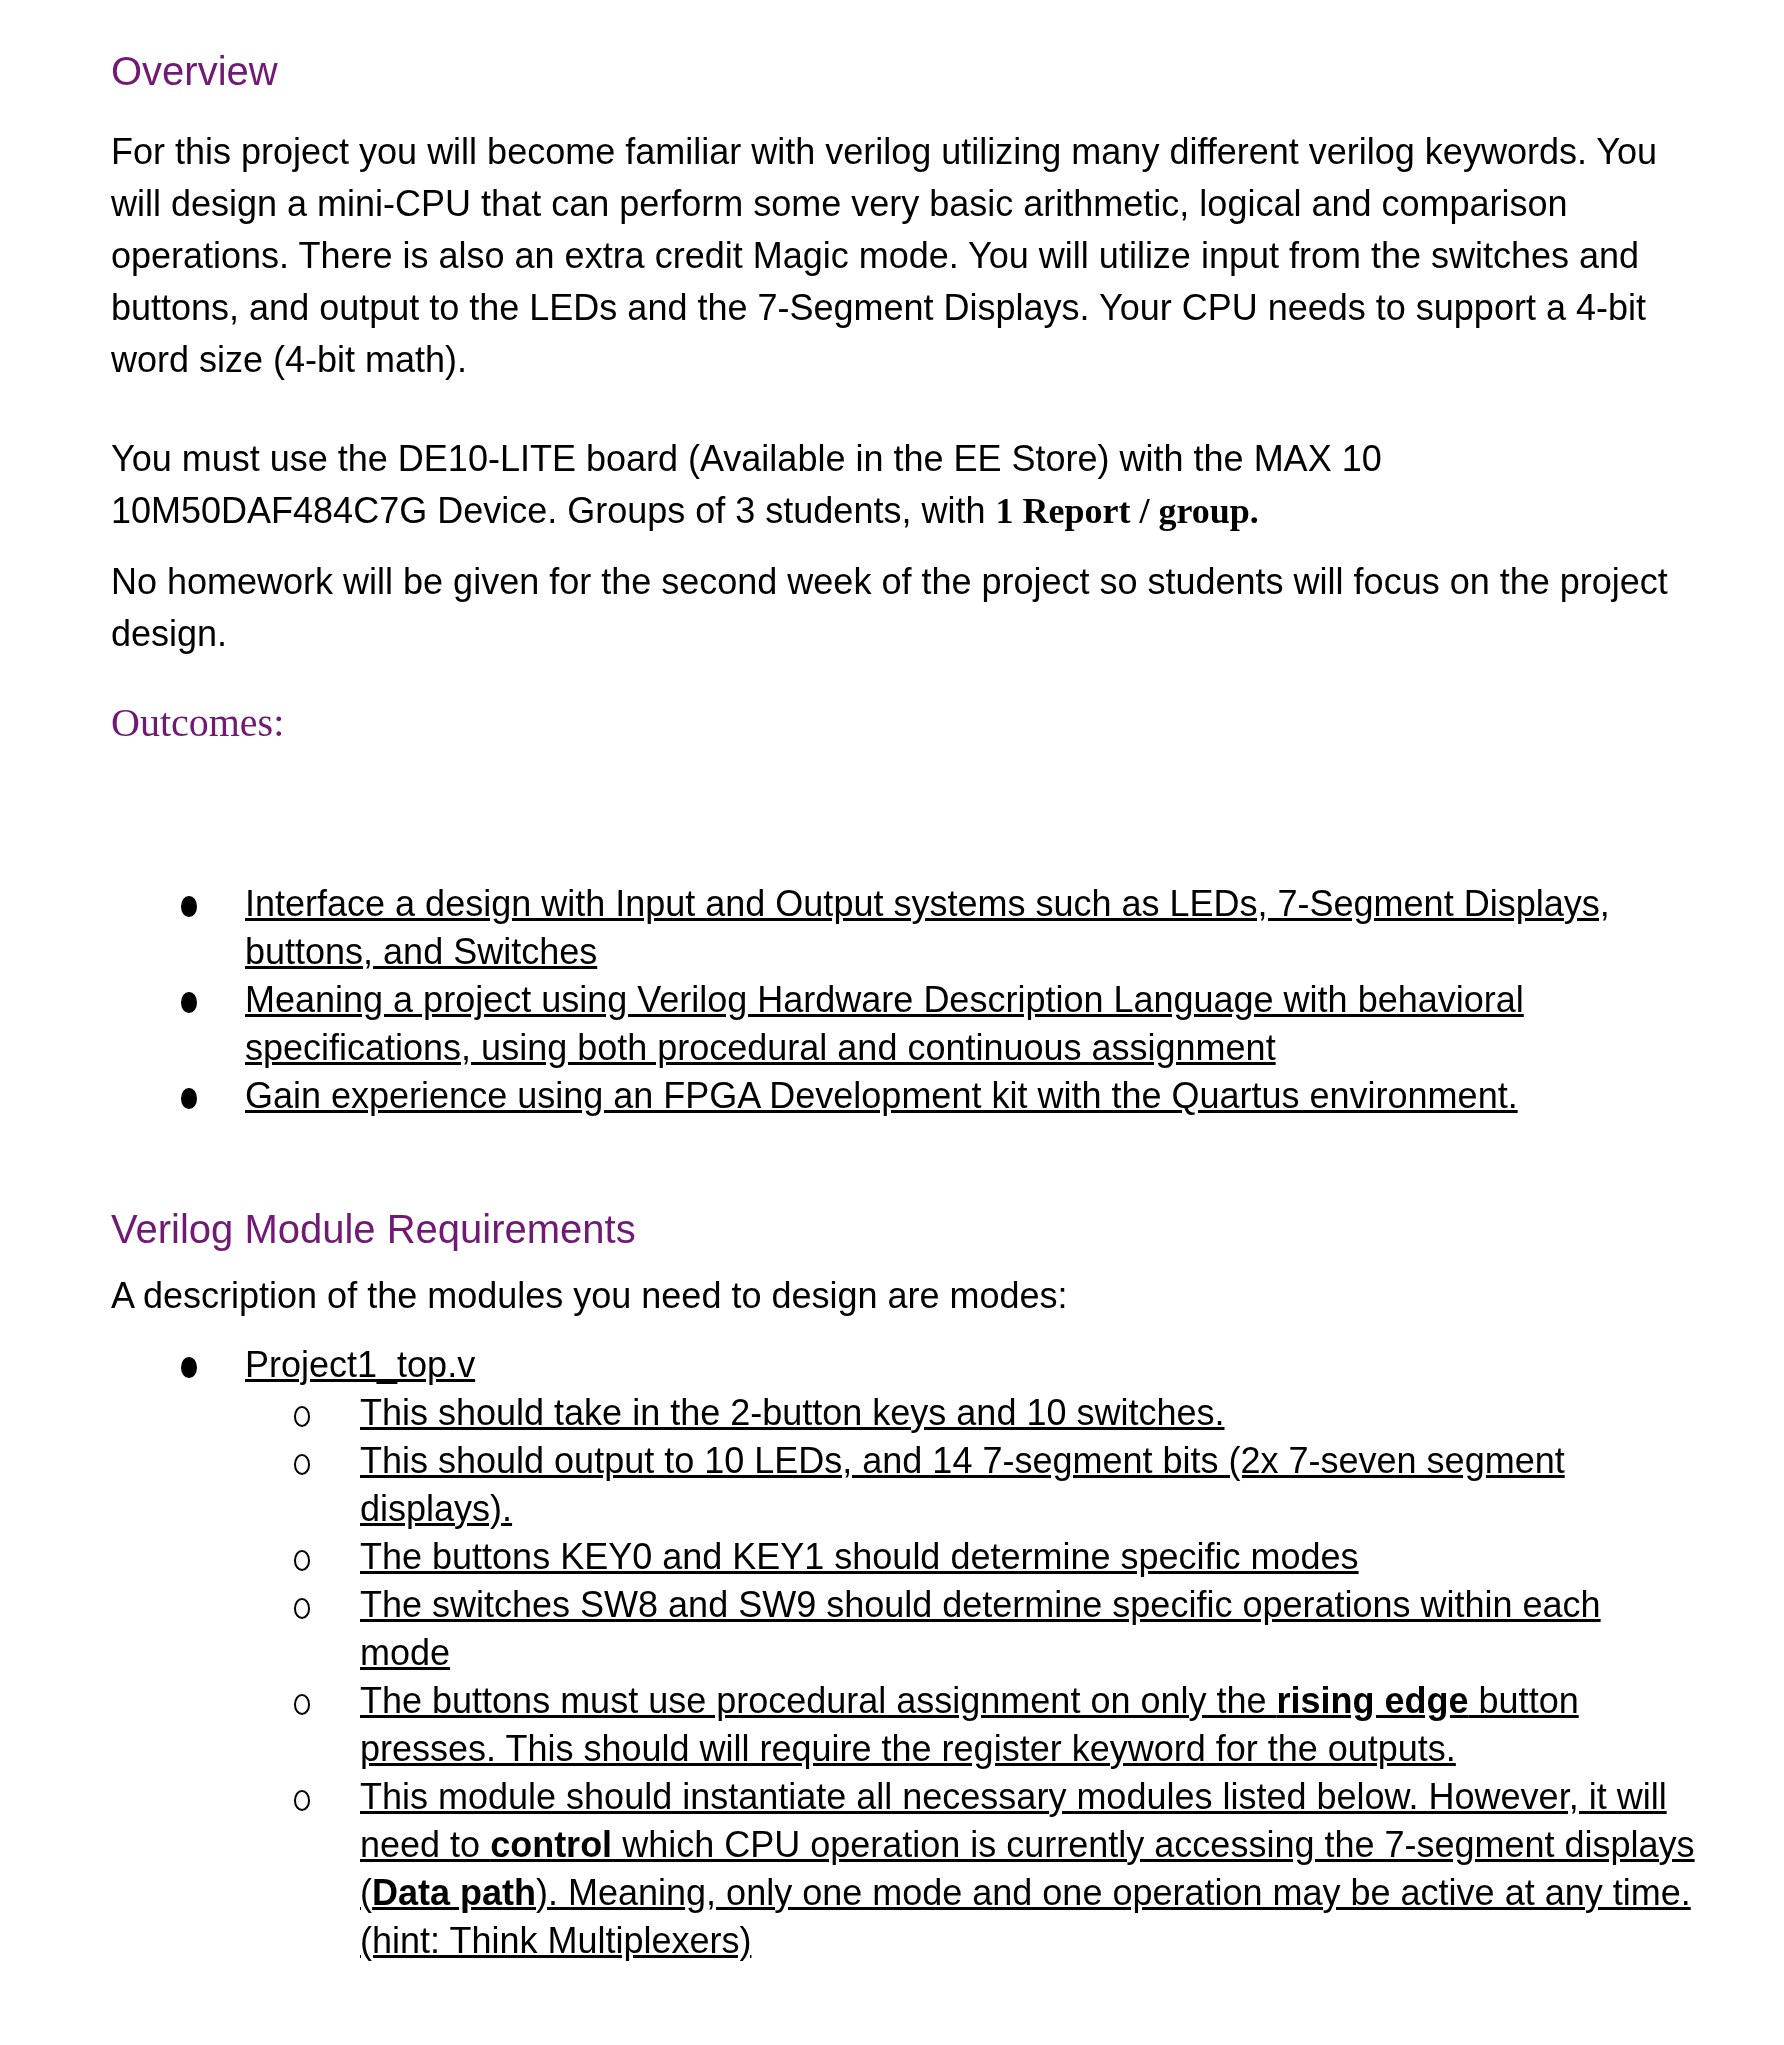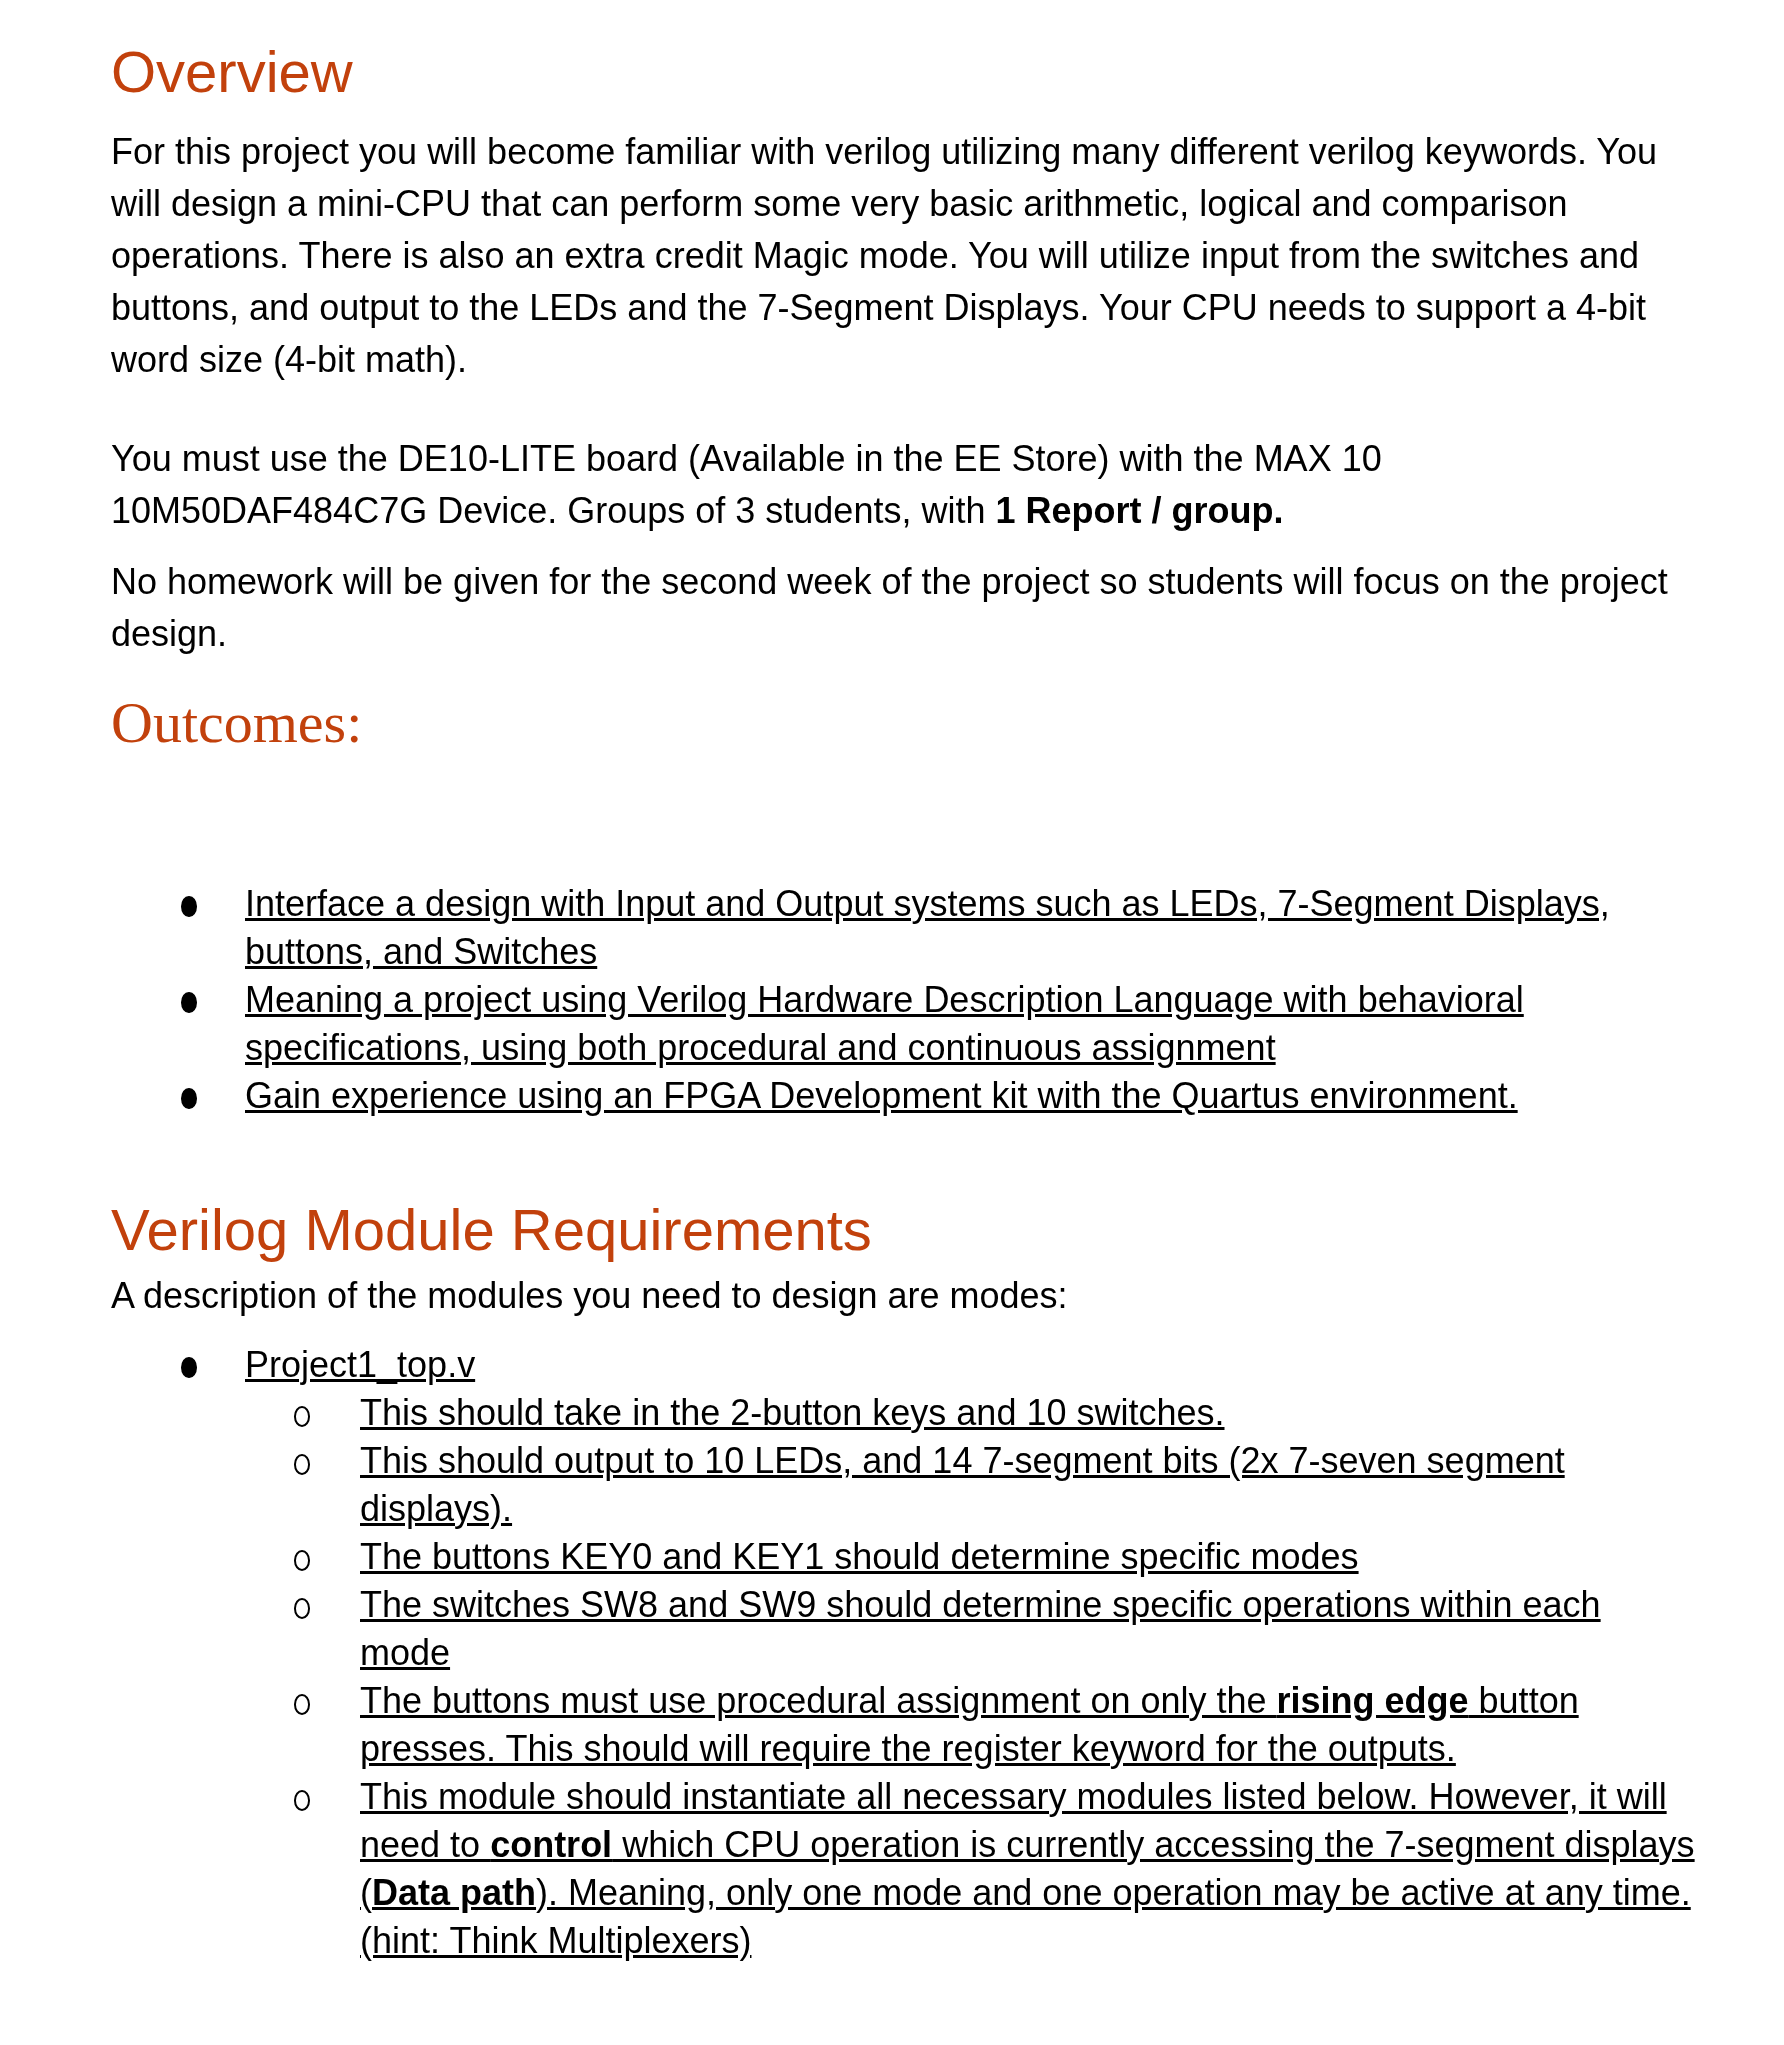--- a/index.html
+++ b/index.html
@@ -10,23 +10,23 @@
     font-family: "Liberation Sans", "DejaVu Sans", sans-serif;
   }
   .page {
     box-sizing: border-box;
     width: 1785px; height: 2174px;
     padding: 41px 87px 0 111px;
     overflow: hidden;
   }
   h2 {
     font-weight: 400;
-    font-size: 58px;
+    font-size: 40px;
     line-height: 61px;
-    color: #c2410c;
+    color: #701a75;
     margin: 0 0 9.8px 0;
   }
   h2.h-outcomes { margin-top: 32px; font-family: Liberation Serif, serif; }
   h2.h-req      { margin-top: 79px; }
   .para {
     font-size: 36px;
     line-height: 52px;
     margin: 0 0 19px 0;
   }
   .para.mb-xl { margin-bottom: 47px; margin-top: 24px; }
@@ -66,21 +66,21 @@
 </style>
 </head>
 <body>
 
 <div class="page">
 
   <h2>Overview</h2>
 
   <p class="para mb-xl">For this project you will become familiar with verilog utilizing many different verilog keywords. You will design a mini-CPU that can perform some very basic arithmetic, logical and comparison operations. There is also an extra credit Magic mode. You will utilize input from the switches and buttons, and output to the LEDs and the 7-Segment Displays. Your CPU needs to support a 4-bit word size (4-bit math).</p>
 
-  <p class="para"><span>You must use the DE10-LITE board (Available in the EE Store) with the MAX 10 10M50DAF484C7G Device. Groups of 3 students, with </span><span style="font-weight: bold;">1 Report / group.</span></p>
+  <p class="para"><span>You must use the DE10-LITE board (Available in the EE Store) with the MAX 10 10M50DAF484C7G Device. Groups of 3 students, with </span><span style="font-weight: bold; font-family: Liberation Serif, serif;">1 Report / group.</span></p>
 
   <p class="para">No homework will be given for the second week of the project so students will focus on the project design.</p>
 
   <h2 class="h-outcomes">Outcomes:</h2>
 
   <div class="spacer"></div>
 
   <ul class="l1">
     <li>Interface a design with Input and Output systems such as LEDs, 7-Segment Displays, buttons, and Switches</li>
     <li>Meaning a project using Verilog Hardware Description Language with behavioral specifications, using both procedural and continuous assignment</li>

